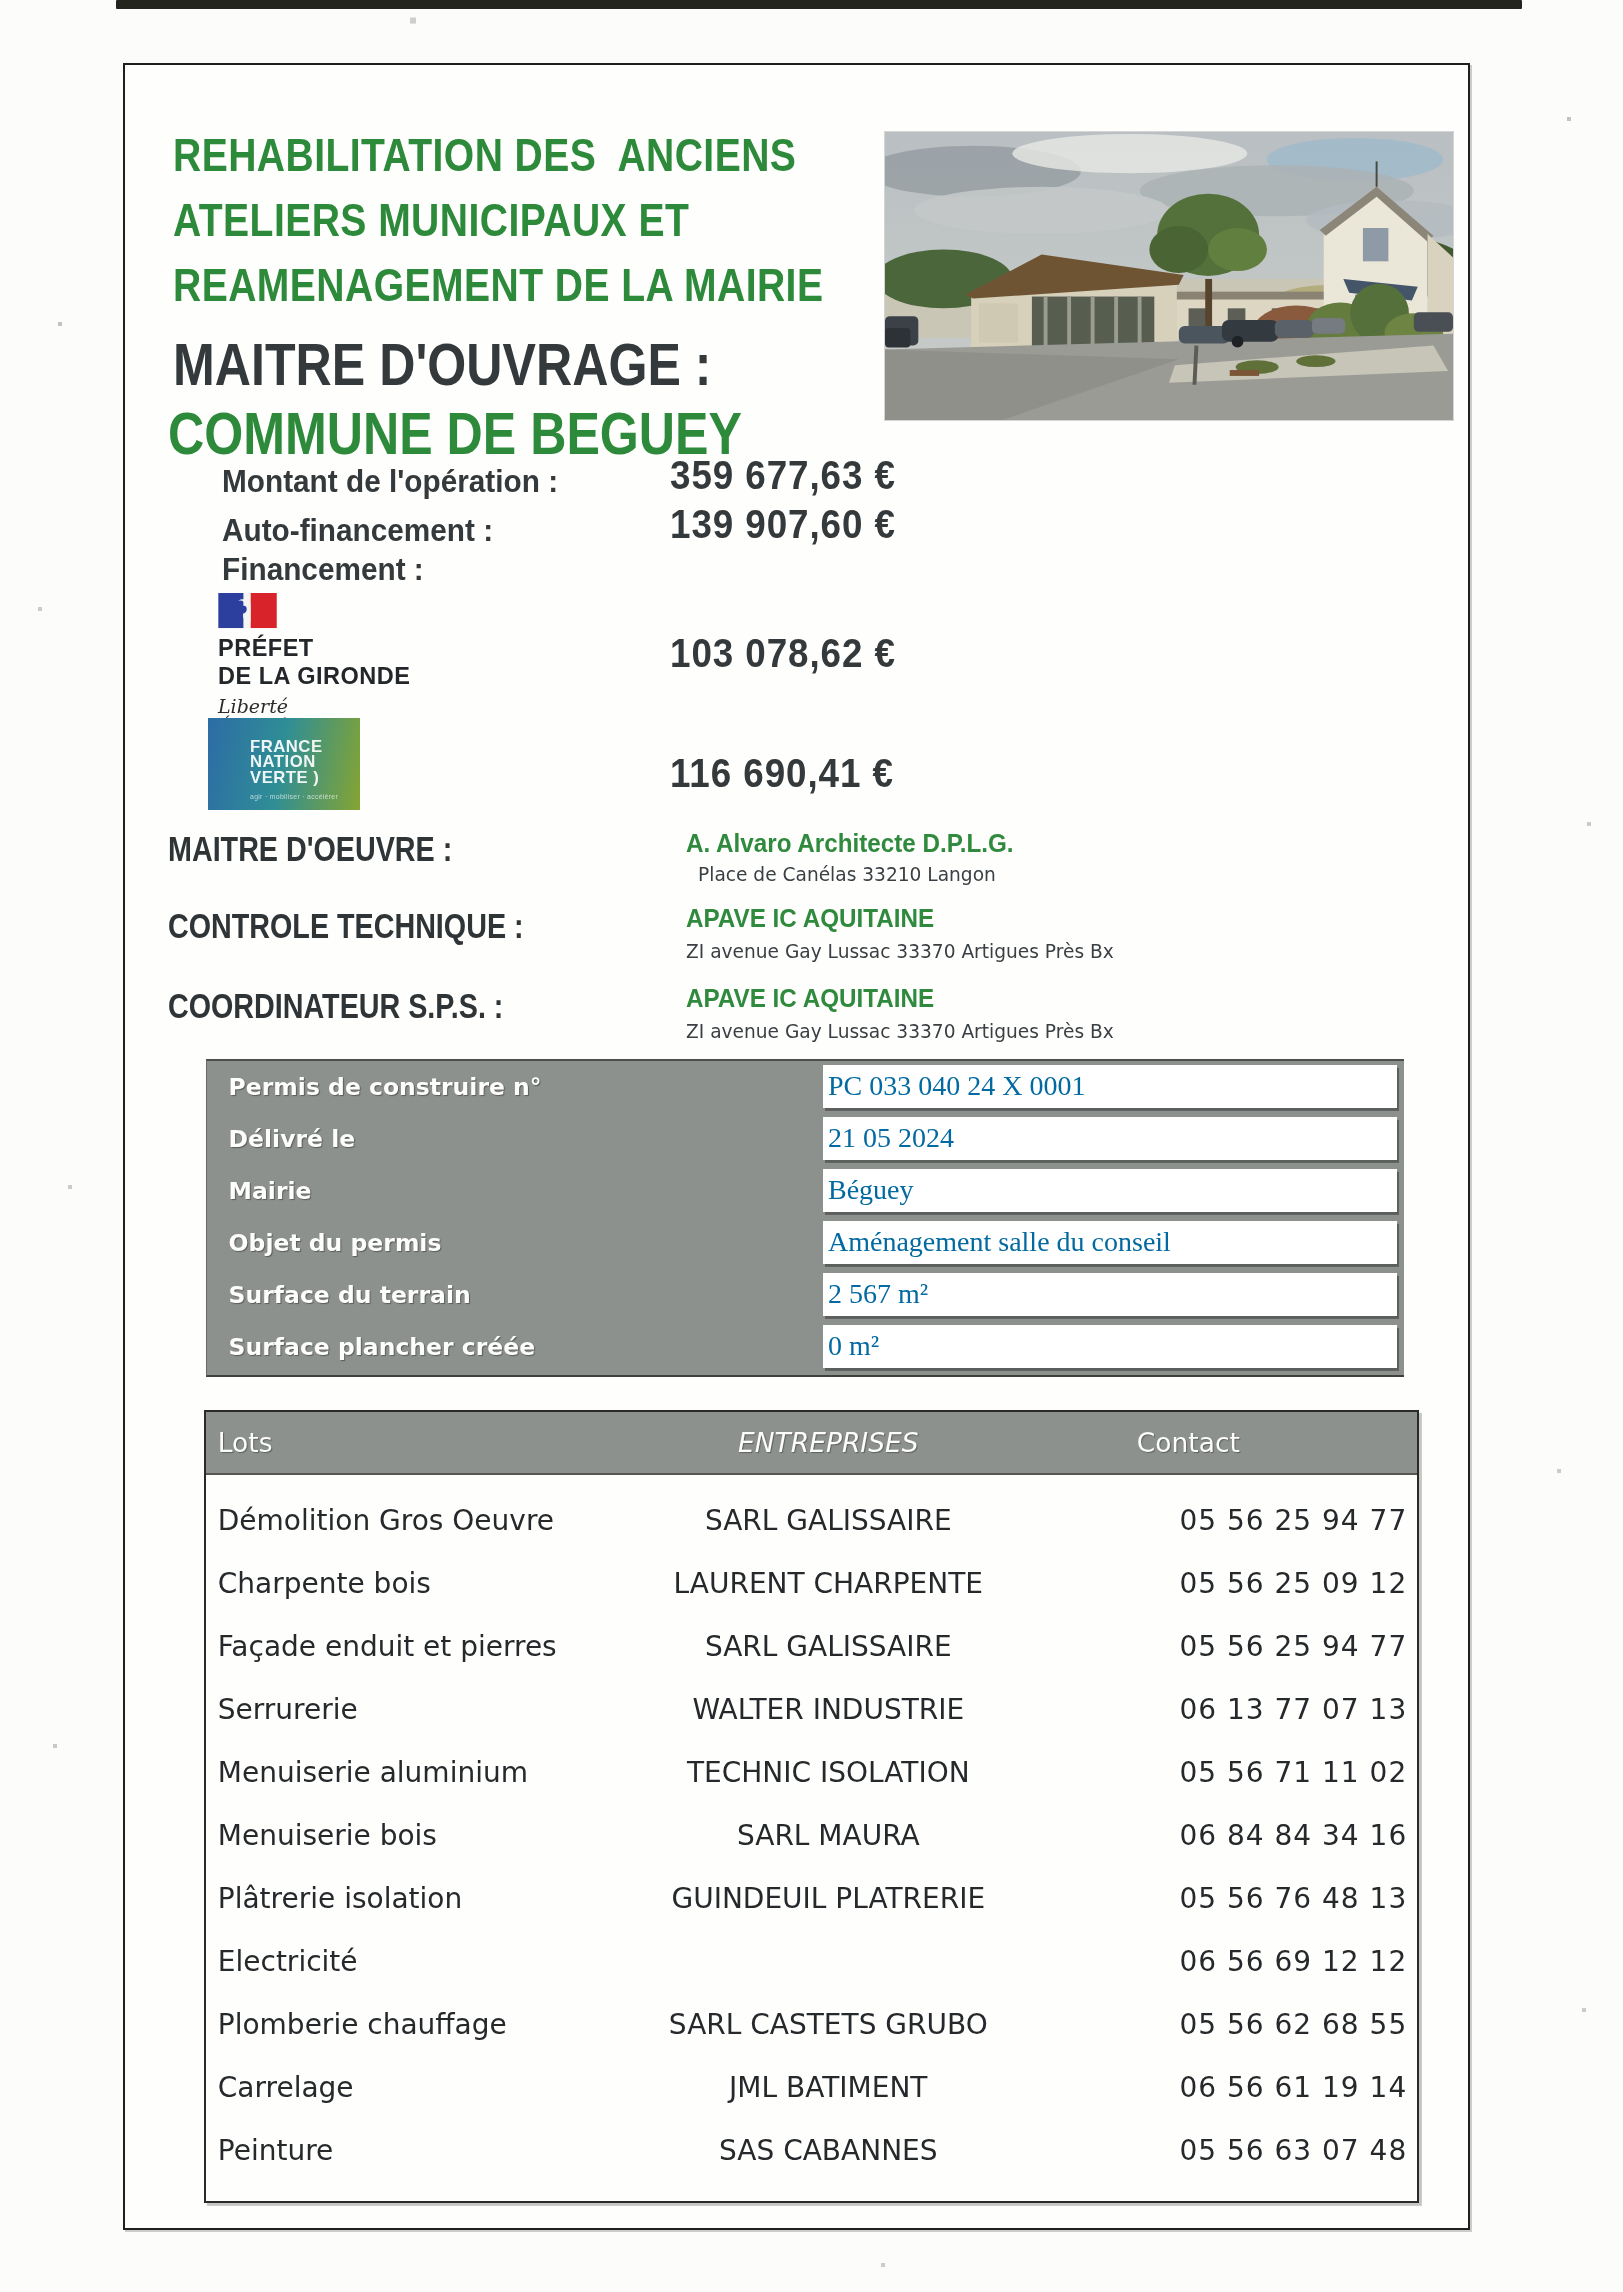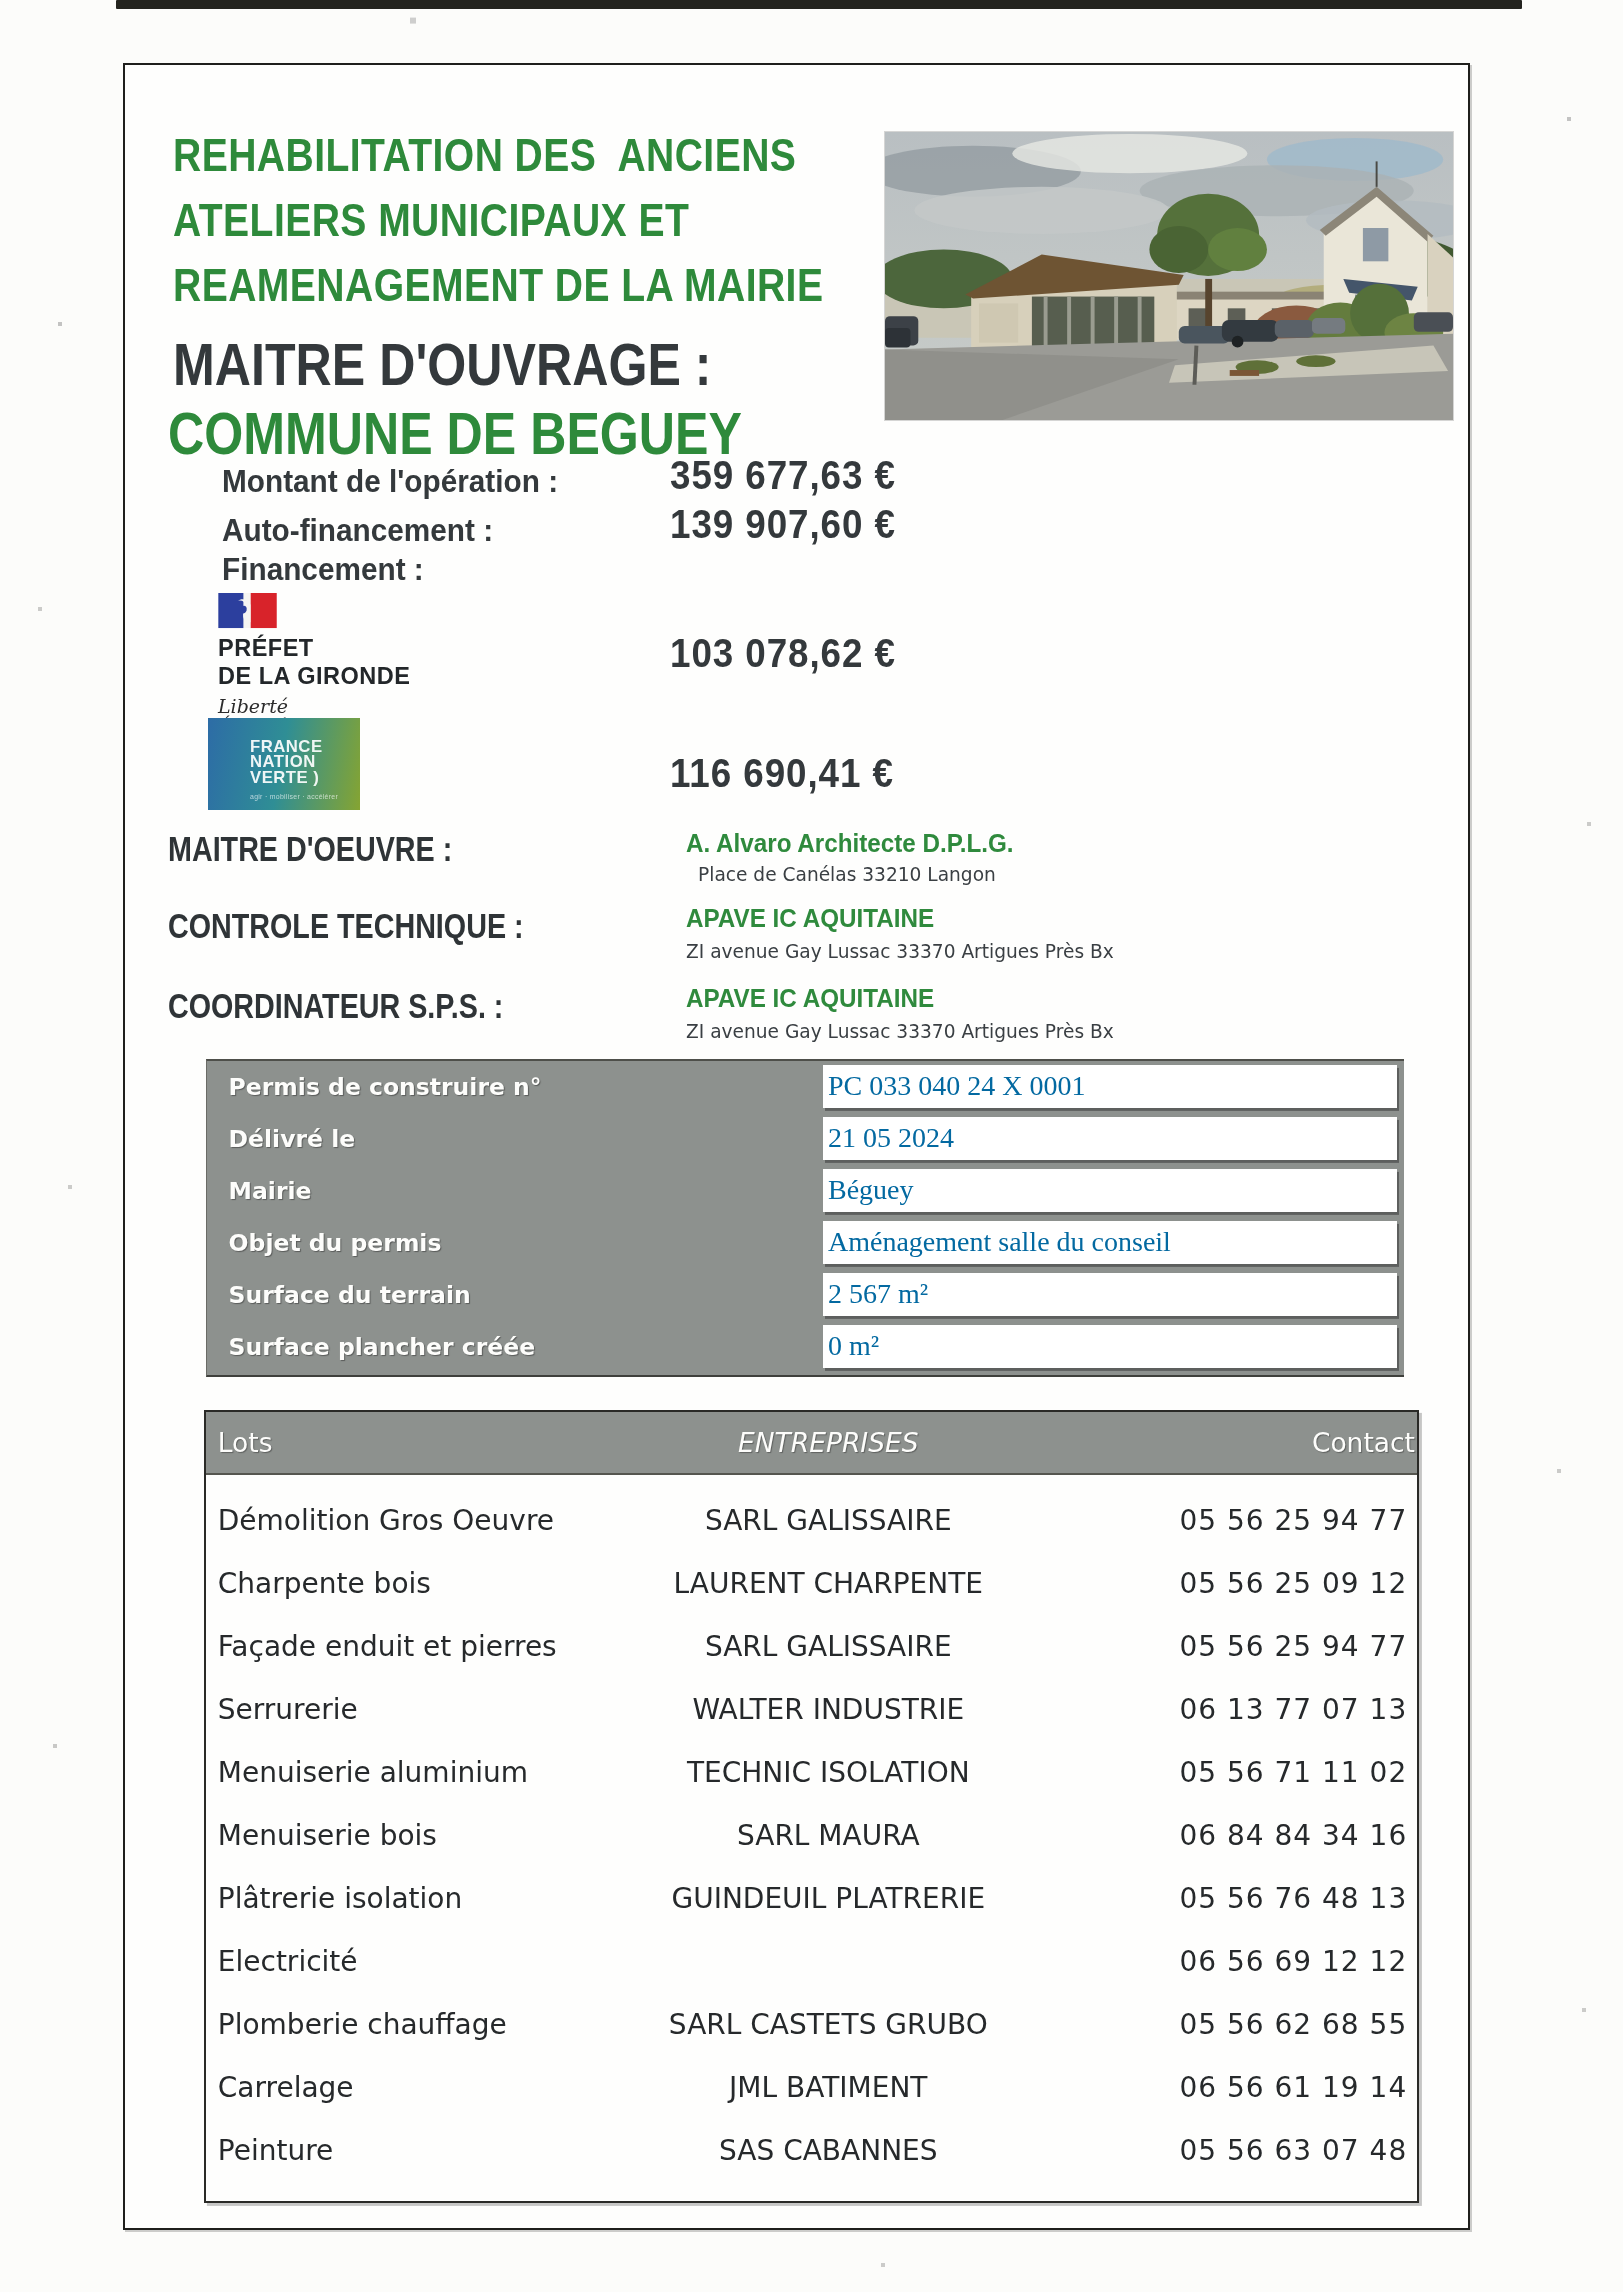--- a/index.html
+++ b/index.html
@@ -60,21 +60,21 @@
     font-family:Liberation Serif, serif;font-size:28px;color:#0369a1;white-space:pre;}
   
   .lots-table{left:204px;top:1410px;width:1215px;height:793px;border:2.9px solid #2a2a27;background:#fefefd;
     box-sizing:border-box;box-shadow:2.9px 2.9px 0 rgba(70,70,70,.3);}
   .lots-header{height:61px;background:#8d918e;border-bottom:2px solid #55564f;display:grid;
     grid-template-columns:11.8px 302px 617px 1fr;align-items:center;
     color:#fdfdfb;font-family:"DejaVu Sans",sans-serif;font-size:26.5px;
     text-shadow:1px 1px 1px rgba(40,40,40,.45);}
   .lots-header .h1{grid-column:2;text-align:left;}
   .lots-header .h2{grid-column:3;text-align:center;font-style:italic;}
-  .lots-header .h3{grid-column:4;text-align:right;padding-right:2px;}
+  .lots-header .h3{grid-column:4;padding-right:12px;}
   .lots-body{padding-top:13.7px;}
   .lots-row{height:63px;display:grid;grid-template-columns:11.8px 302px 617px 1fr;align-items:center;
     font-family:"DejaVu Sans",sans-serif;font-size:28px;color:#26292b;}
   .lots-row .c1{grid-column:2;text-align:left;white-space:nowrap;}
   .lots-row .c2{grid-column:3;text-align:center;white-space:nowrap;}
   .lots-row .c3{grid-column:4;text-align:right;padding-right:9.8px;white-space:nowrap;letter-spacing:1px;}
   .photo{left:885px;top:132px;width:568px;height:288px;box-shadow:0 0 0 1px rgba(120,120,120,.3);}
 </style>
 </head>
 <body>

